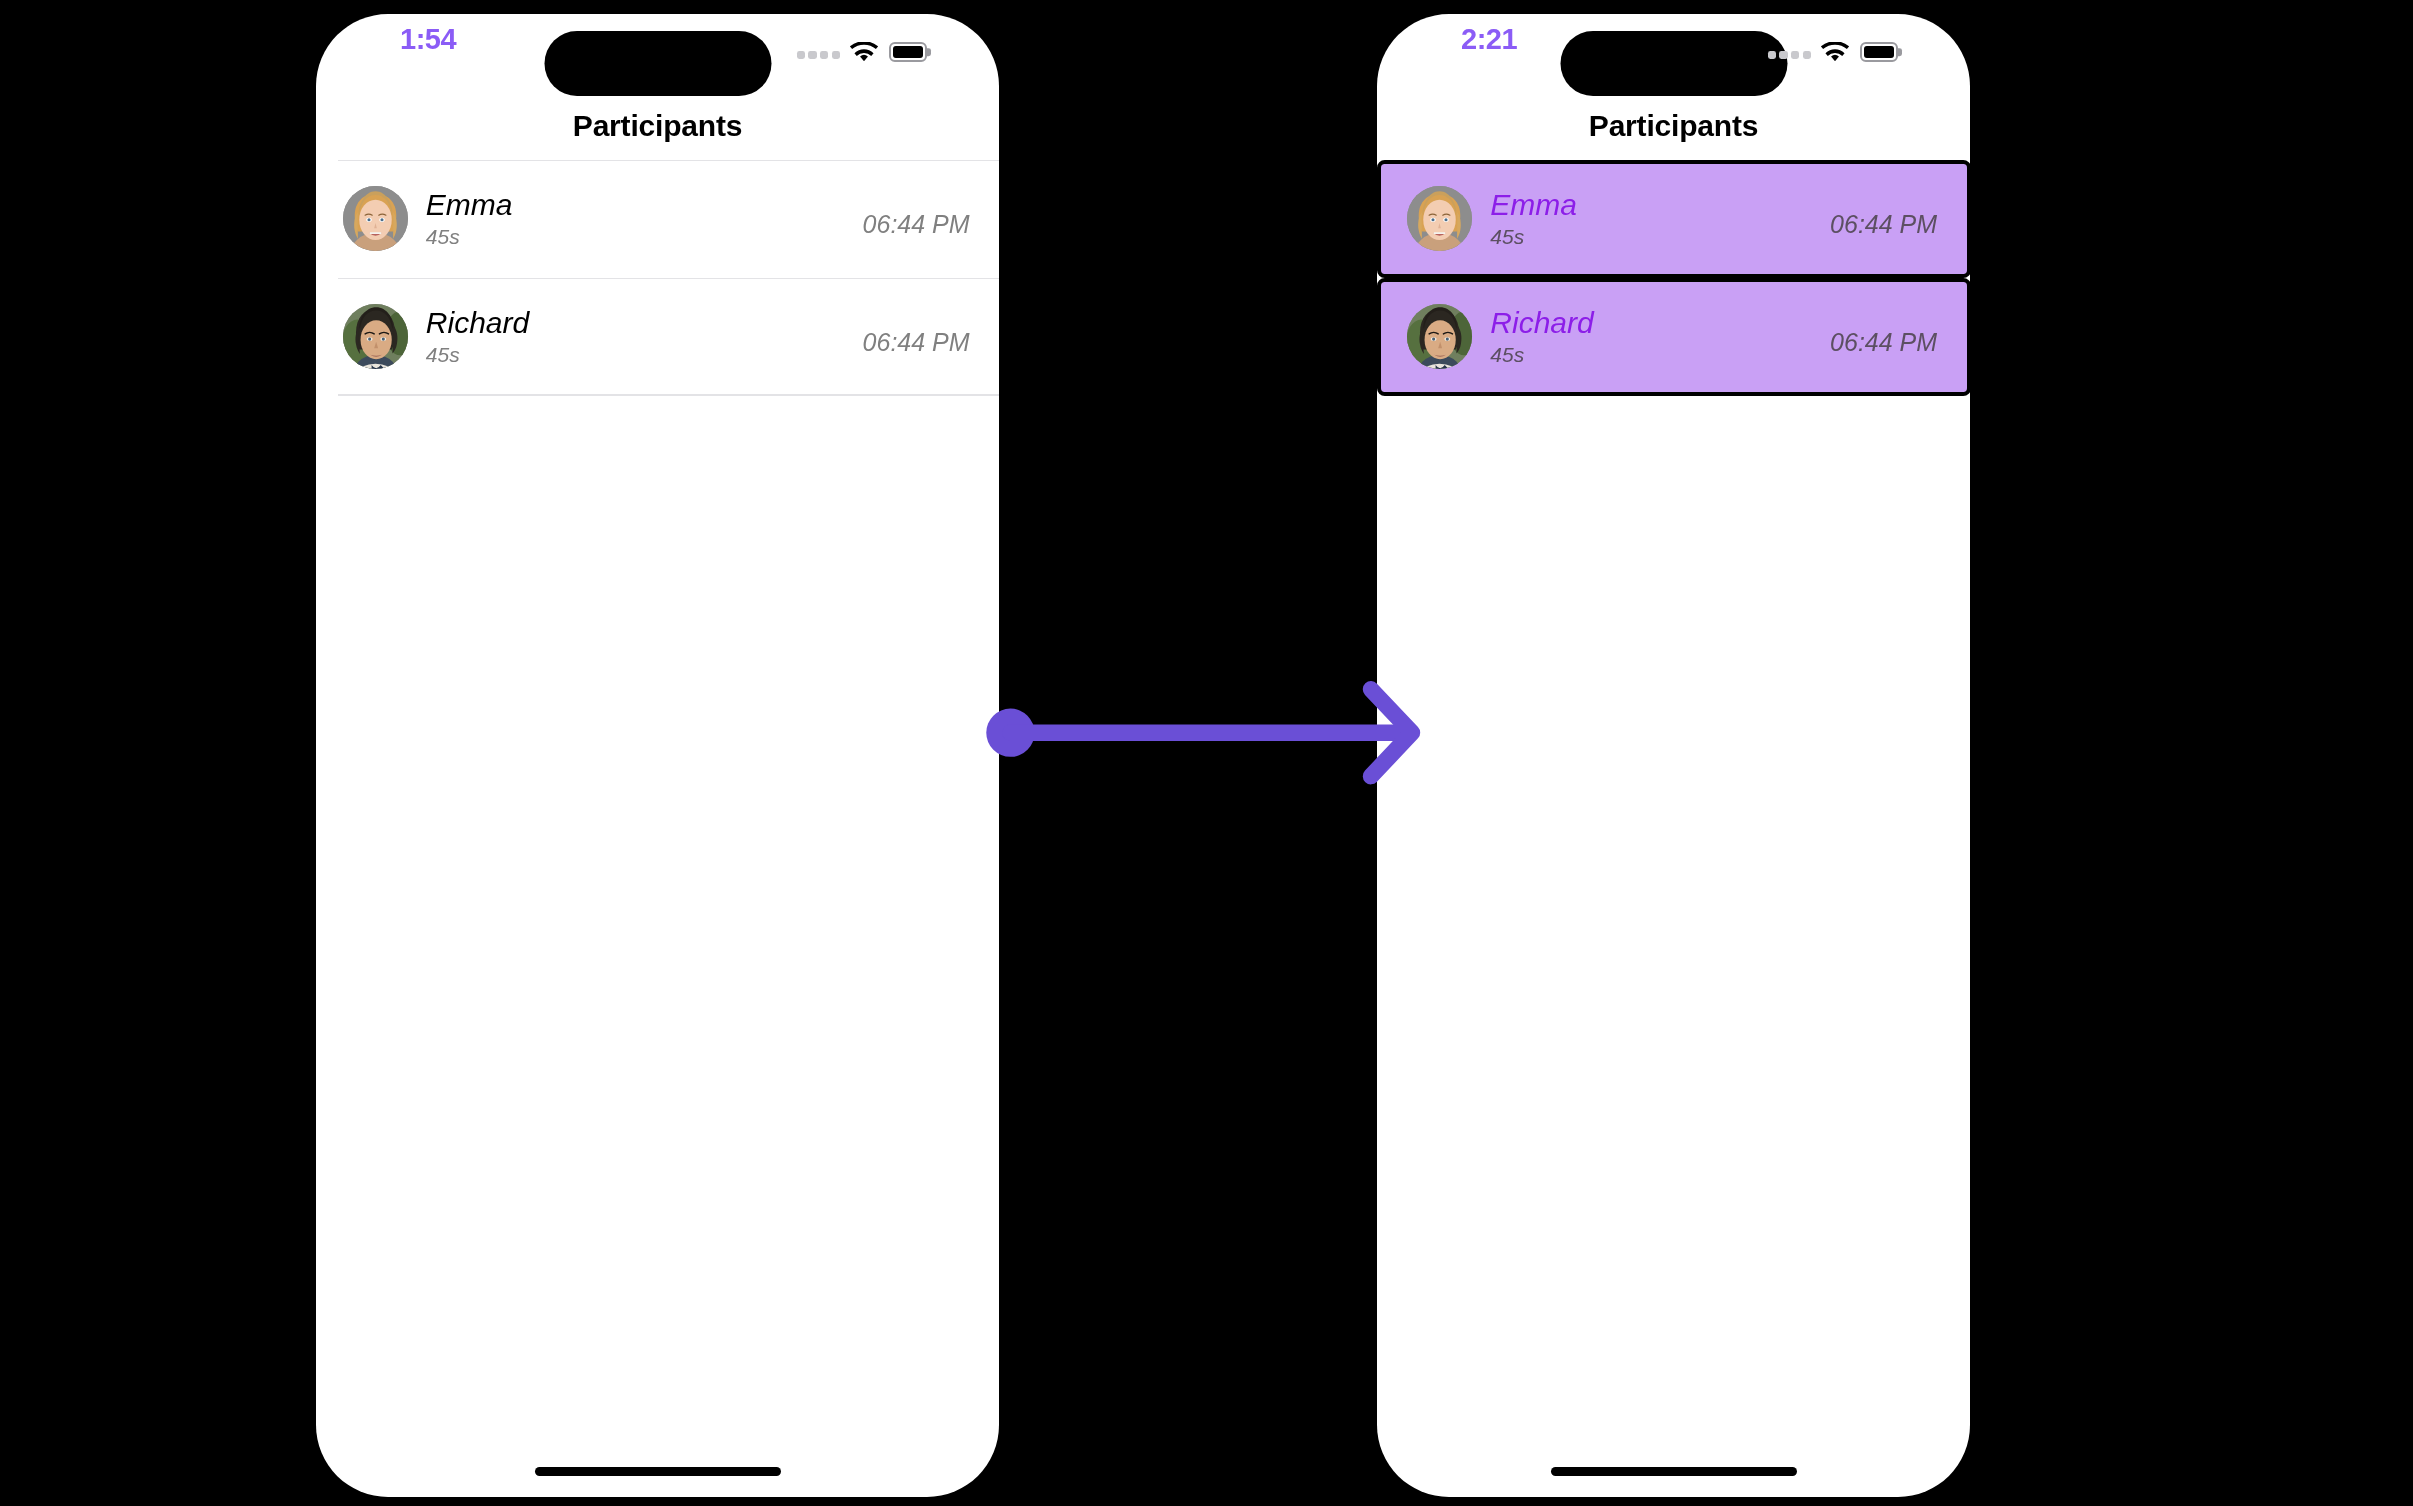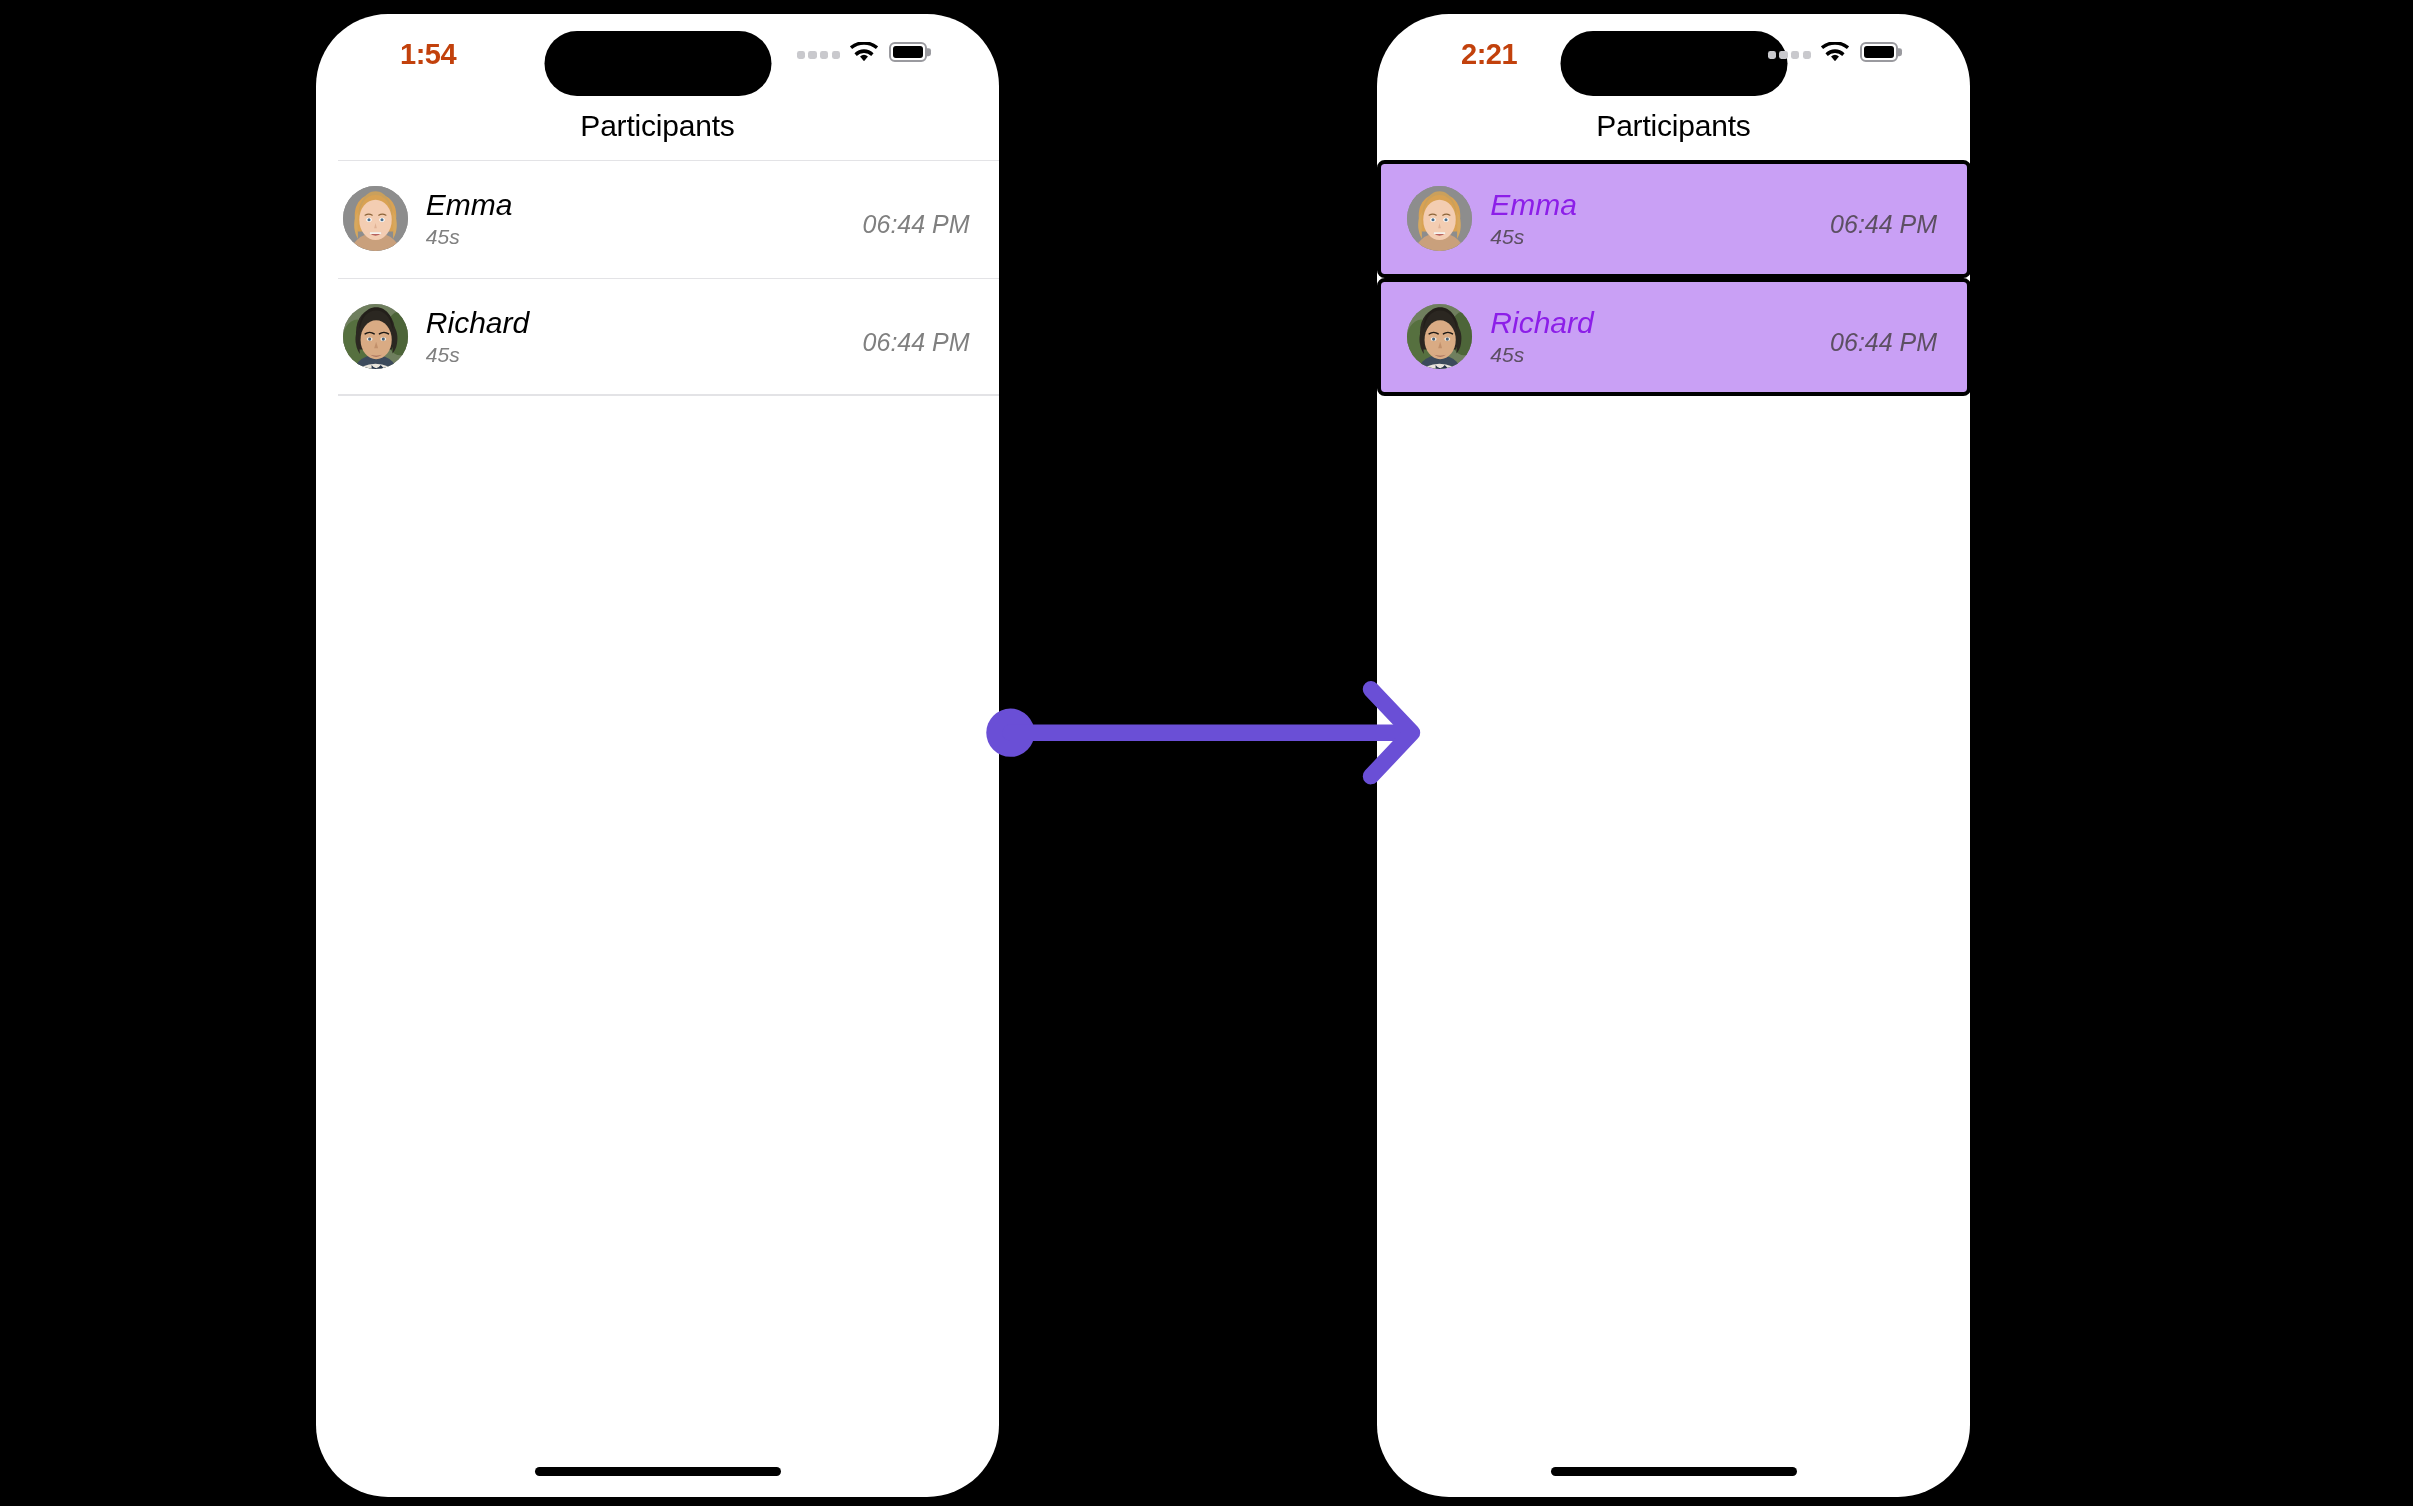--- a/index.html
+++ b/index.html
@@ -20,22 +20,22 @@
   .phone.left  { left:316px;  top:13.5px; width:683px; height:1483px;
                  border-radius:72px 72px 72px 72px; }
   .phone.right { left:1377px; top:13.5px; width:593px; height:1483px;
                  border-radius:72px 72px 72px 72px; }
 
   
   .statusbar {
     position:relative; height:87px; width:100%;
   }
   .sb-time {
-    position:absolute; left:84px; top:24px;
-    font-size:29px; font-weight:700; color:#c2410c;
+    position:absolute; left:84px; top:9px;
+    font-size:29px; font-weight:700; color:#8b5cf6;
     letter-spacing:-0.5px;
   }
   .island {
     position:absolute; left:50%; transform:translateX(-50%);
     top:17.4px; width:227px; height:65px;
     background:#000; border-radius:34px;
   }
   .sb-right {
     position:absolute; right:72px; top:28px;
     display:flex; align-items:center; gap:10.6px;
@@ -55,21 +55,21 @@
     content:""; position:absolute; right:-6.3px; top:50%;
     transform:translateY(-50%);
     width:3.9px; height:7.7px; border-radius:0 2.4px 2.4px 0;
     background:#9a9a9f;
   }
   .battery-fill { width:100%; height:100%; background:#000; border-radius:2.9px; }
 
   
   .navtitle {
     text-align:center;
-    font-size:30px; font-weight:400; color:#000;
+    font-size:30px; font-weight:700; color:#000;
     padding-top:8.7px; padding-bottom:16.4px;
     letter-spacing:-0.2px;
   }
 
   
   .list { width:100%; }
 
   .row {
     position:relative;
     display:flex; align-items:center;

